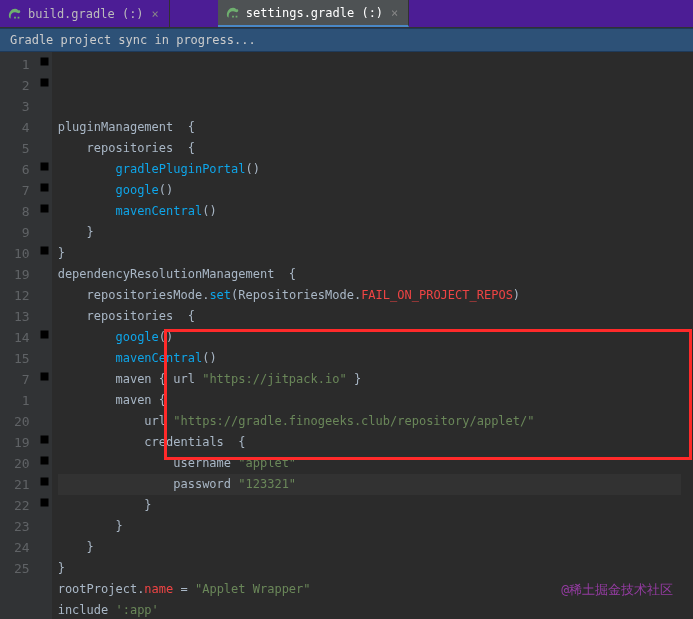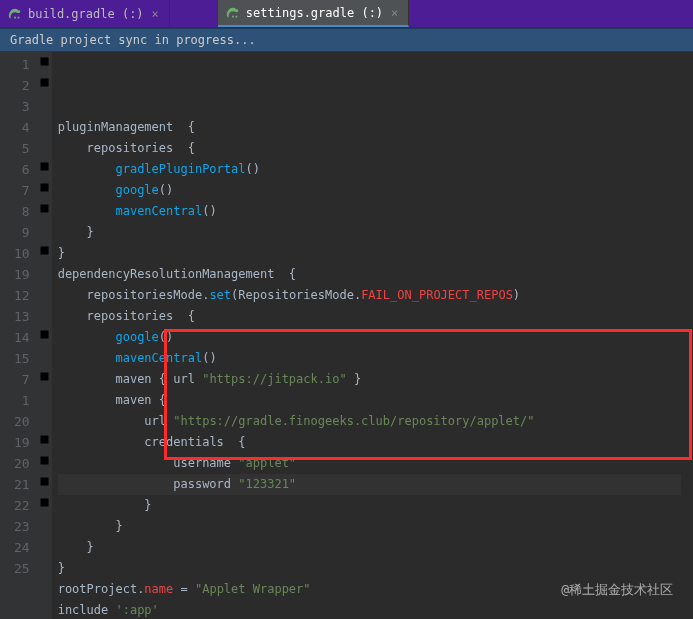--- a/index.html
+++ b/index.html
@@ -104,21 +104,21 @@
     left: 112px;
     top: 277px;
     width: 528px;
     height: 131px;
     z-index: 5;
   }
   .watermark {
     position: absolute;
     right: 20px;
     bottom: 20px;
-    color: #ffffff;
+    color: #d946ef;
     font-size: 13px;
     opacity: 0.6;
   }
 </style>
 </head>
 <body>
 
 <div class="tabs" id="tabs">
     <div class="tab">
       <span class="elephant-icon">

